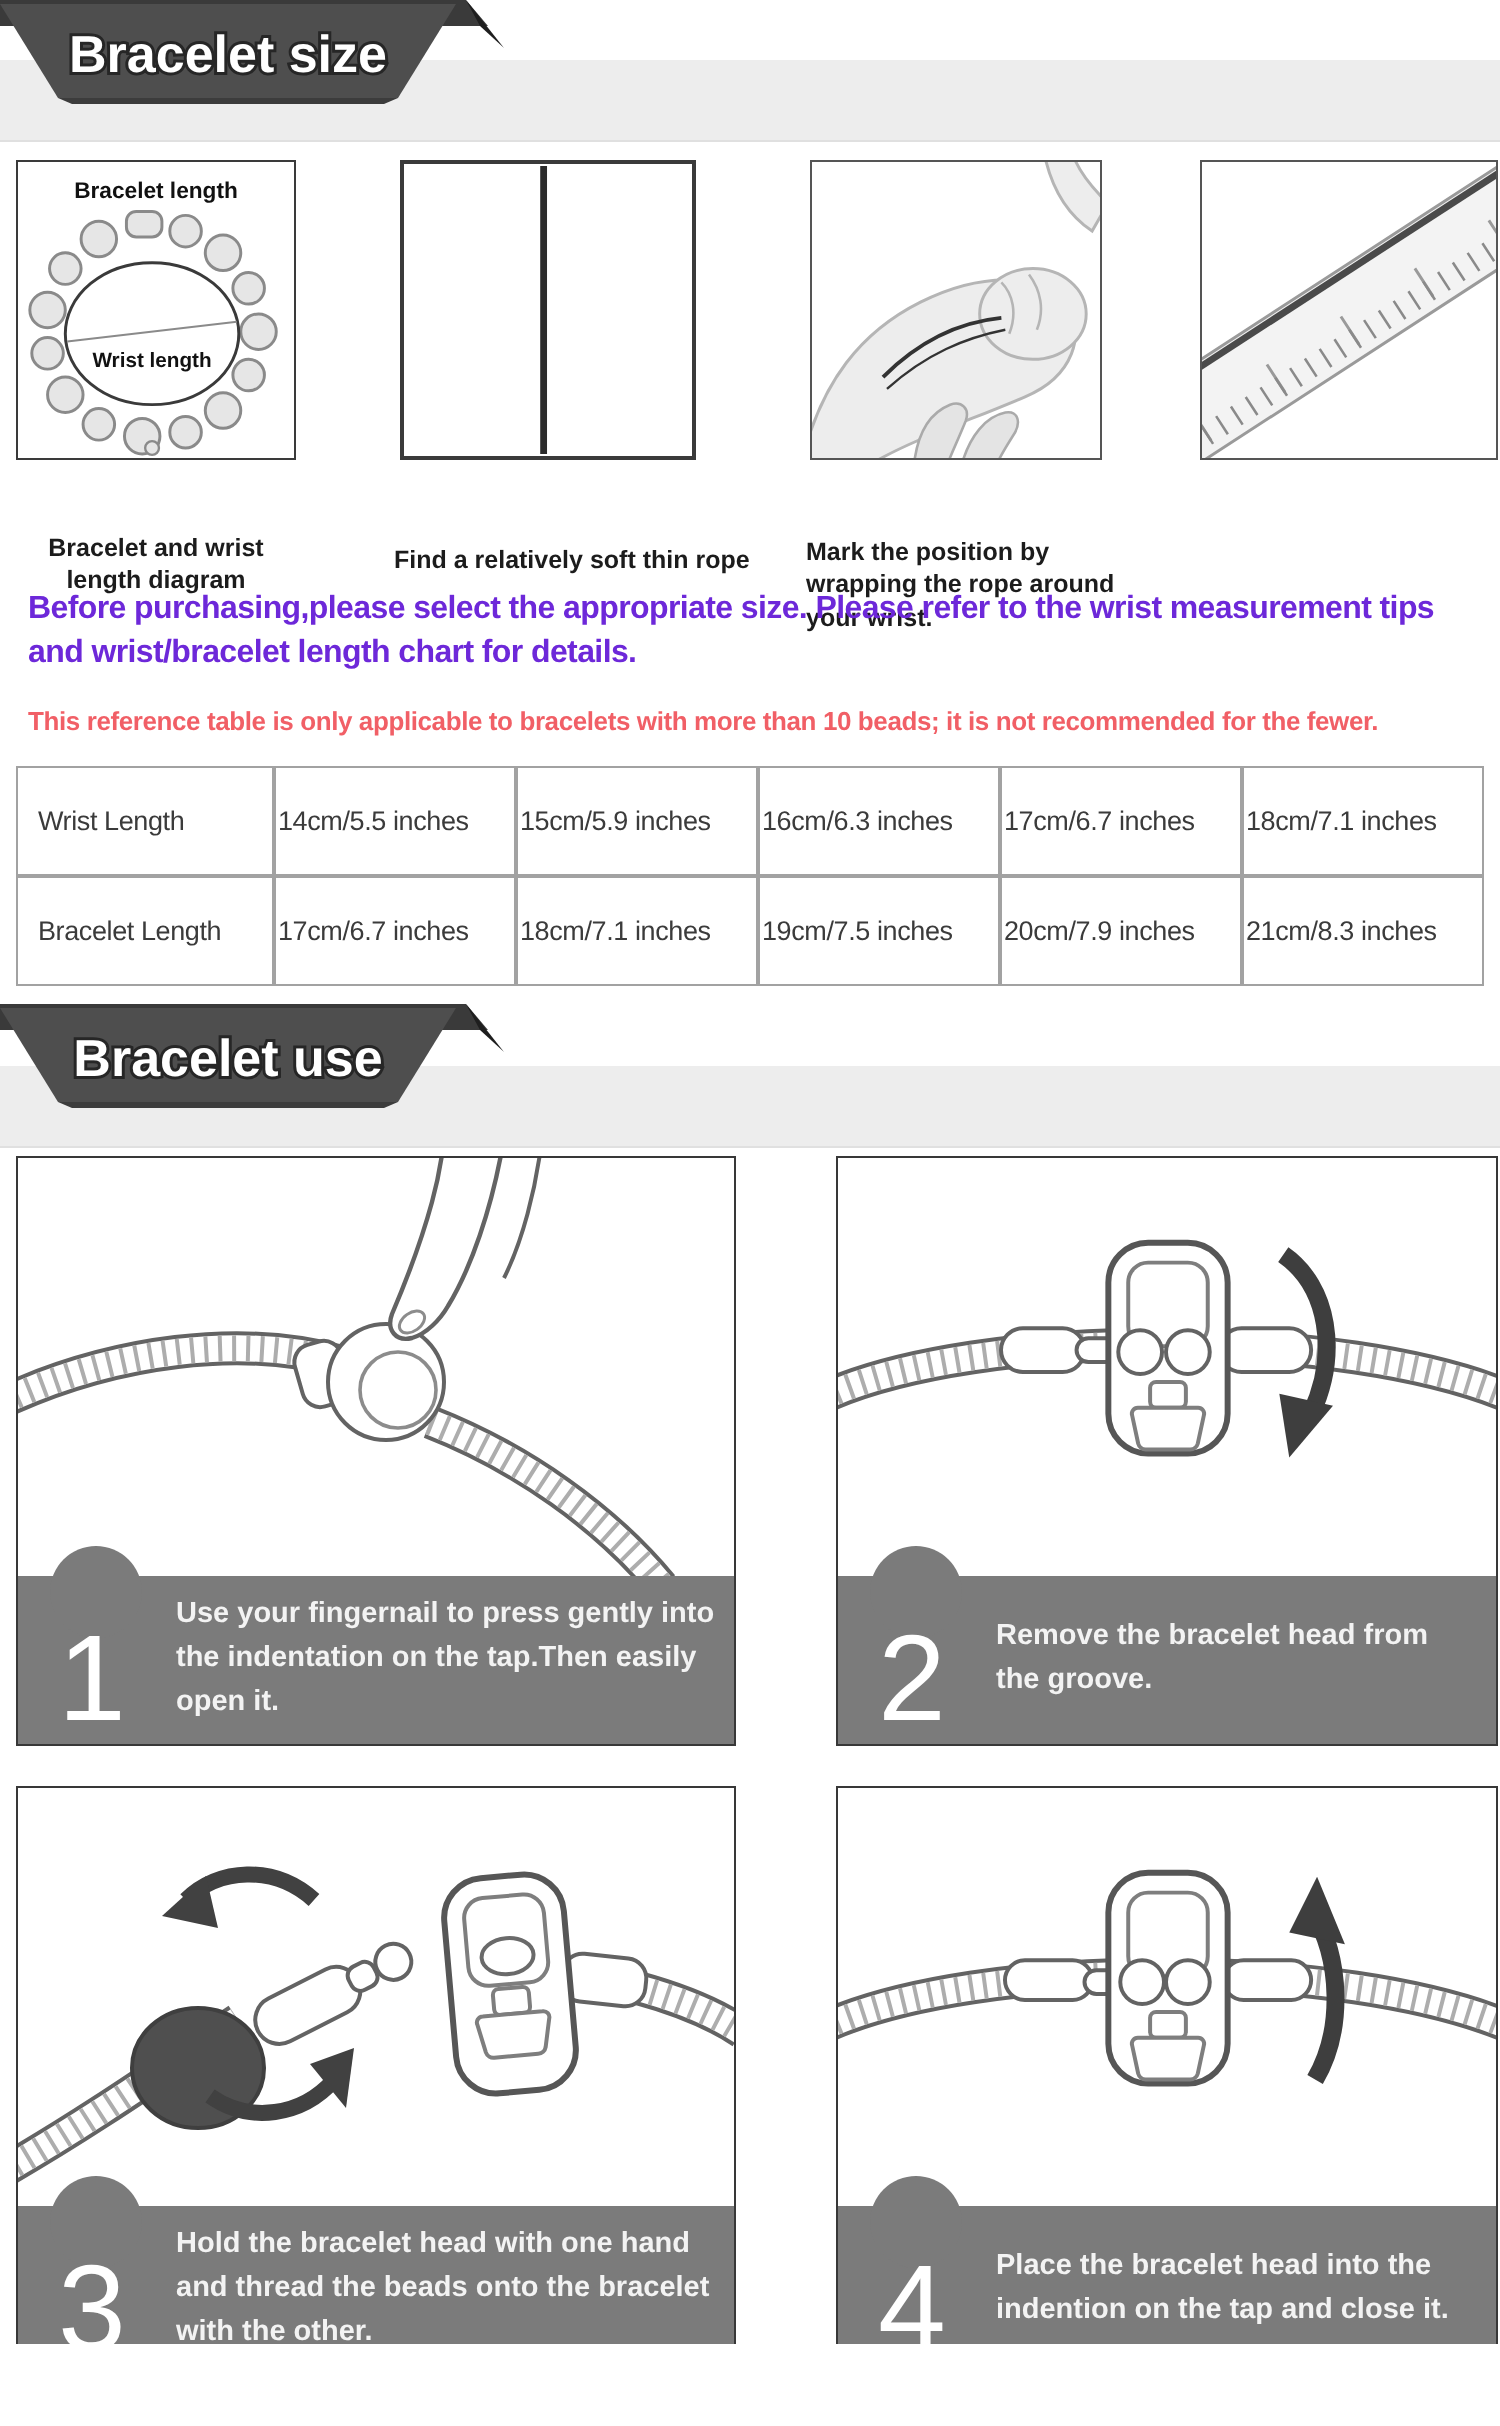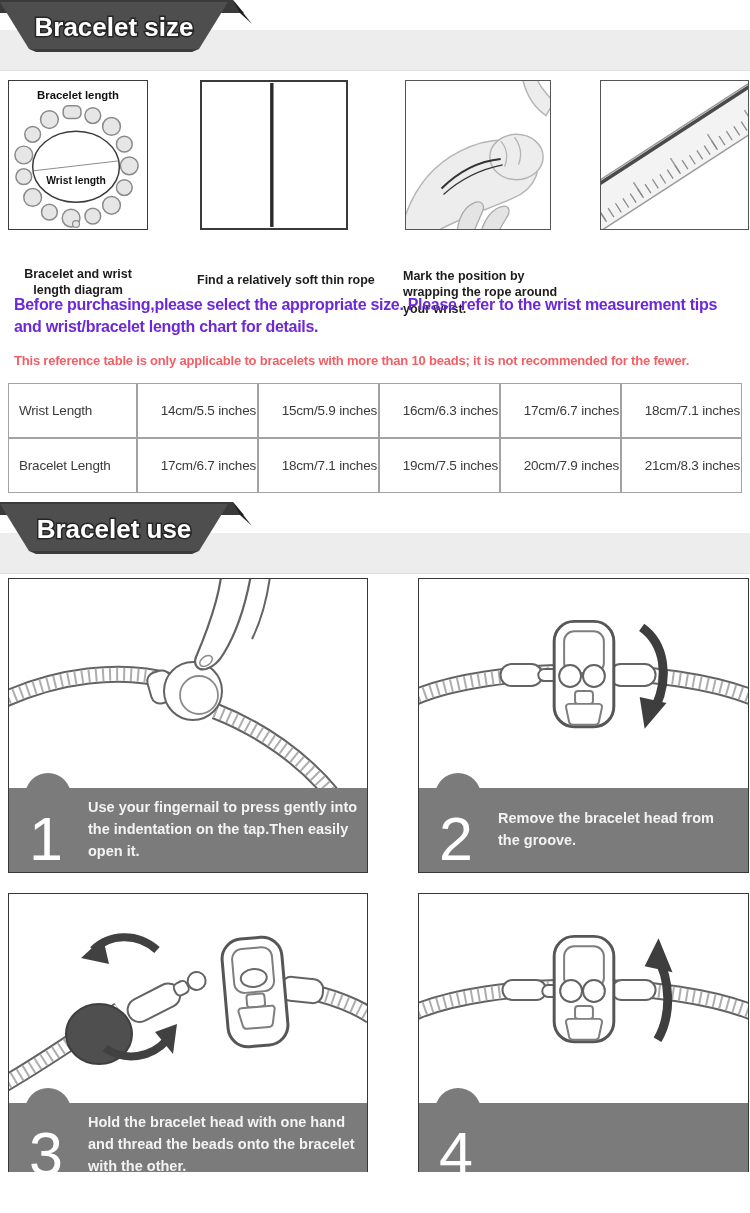--- a/index.html
+++ b/index.html
@@ -13,21 +13,21 @@
   .mpanel svg{display:block;width:100%;height:100%;}
   .cap{position:absolute;color:#1c1c1c;font-size:12.5px;font-weight:700;
        line-height:1.3;white-space:pre-line;letter-spacing:0;margin-top:31px;}
   .intro{position:absolute;left:14px;top:294px;width:730px;color:#6d28d9;
          font-size:16px;font-weight:700;line-height:1.38;letter-spacing:-0.3px;}
   .note{position:absolute;left:14px;top:353px;font-size:13px;font-weight:700;
         color:#f15f66;white-space:nowrap;letter-spacing:-0.2px;}
   table.sizes{position:absolute;left:8px;top:383px;width:734px;border-collapse:separate;
         border-spacing:0;table-layout:fixed;}
   table.sizes td{border:1px solid #a2a2a2;height:51px;font-size:13.5px;color:#3b3b3b;
-        text-align:right;letter-spacing:-0.2px;background:#fff;}
+        text-align:left;letter-spacing:-0.2px;background:#fff;}
   table.sizes td.lab{text-align:left;padding-left:10px;width:116px;}
   .upanel{position:absolute;height:295px;background:#fff;box-sizing:border-box;
           border:1px solid #383838;overflow:hidden;}
   .art{position:absolute;left:0;top:0;width:100%;height:209px;}
   .ubar{position:absolute;left:0;right:0;bottom:0;height:84px;background:#7b7b7b;}
   .bump{position:absolute;left:16px;top:-15px;width:46px;height:46px;border-radius:50%;
         background:#7b7b7b;}
   .unum{position:absolute;left:20px;bottom:3px;font-size:61px;line-height:0.95;
         color:#ffffff;font-weight:400;}
   .utext{position:absolute;left:79px;top:0;bottom:0;right:9px;display:flex;
@@ -245,17 +245,20 @@
       <circle cx="153" cy="97" r="11" fill="#fff" stroke="#636363" stroke-width="2"></circle>
       <circle cx="176" cy="97" r="11" fill="#fff" stroke="#636363" stroke-width="2"></circle>
       <rect x="157" y="112" width="18" height="13" rx="3" fill="#fff" stroke="#7e7e7e" stroke-width="2"></rect>
       <path d="M151,125 h30 a3,3 0 0 1 3,4 l-3,14 a4,4 0 0 1 -4,3 h-22 a4,4 0 0 1 -4,-3 l-3,-14 a3,3 0 0 1 3,-4 Z" fill="#fff" stroke="#7e7e7e" stroke-width="2"></path>
       <path d="M240,146 C254,122 254,86 238,60" fill="none" stroke="#3e3e3e" stroke-width="9"></path>
       <polygon points="227,72 241,44 255,78" fill="#3e3e3e"></polygon>
     </svg>
     <div class="ubar">
       <div class="bump"></div>
       <div class="unum">4</div>
+      <div class="utext">
+          <span>Place the bracelet head into the indention on the tap and close it.</span>
+        </div>
     </div>
   </div>
 
   <div class="bottom-line"></div>
 </div>
 
 </body></html>

